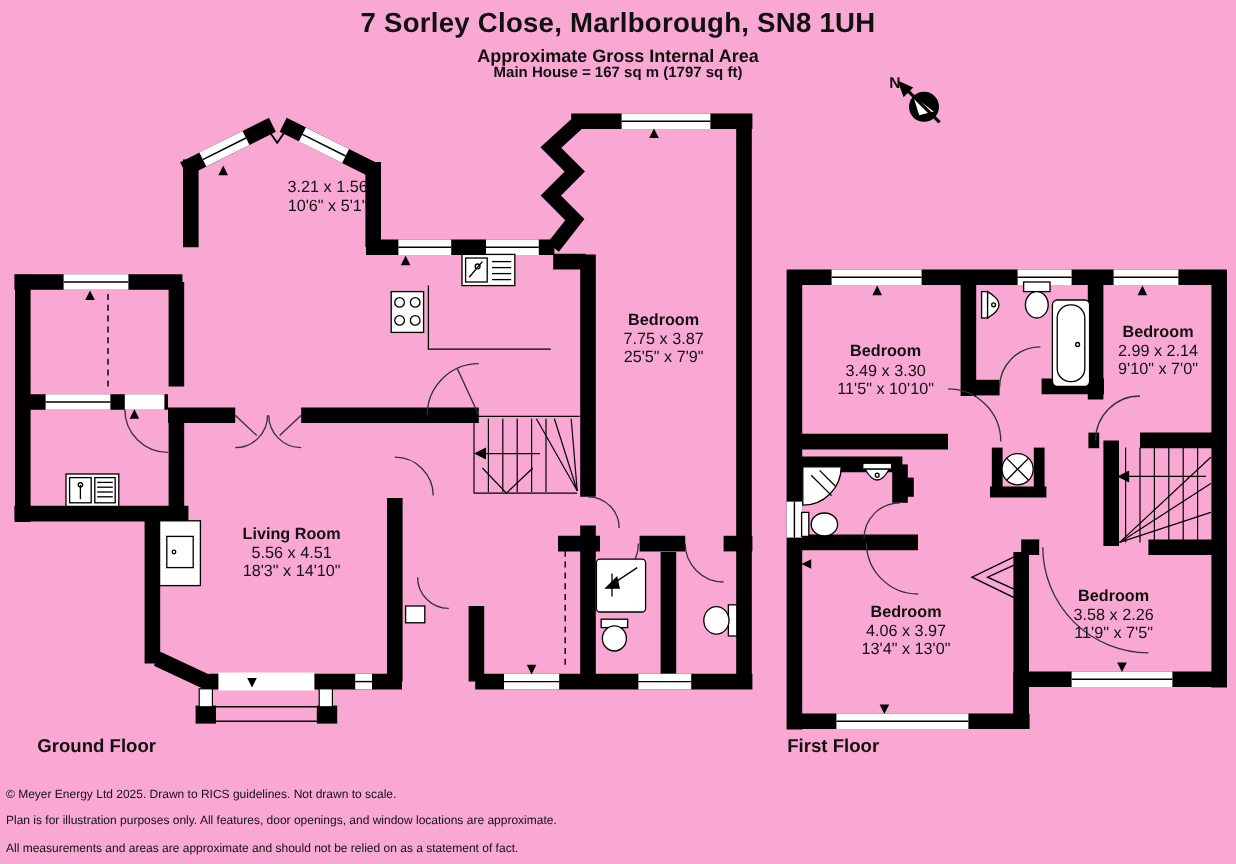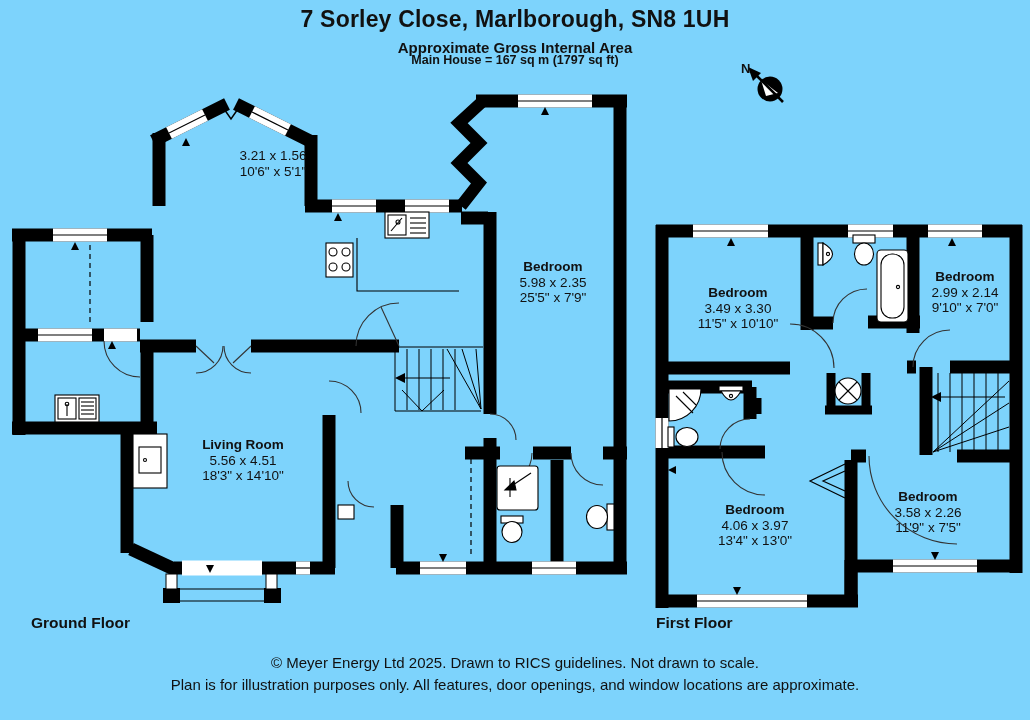--- a/index.html
+++ b/index.html
@@ -1,31 +1,31 @@
 <!DOCTYPE html>
 <html><head>
 <meta charset="utf-8">
 <style>
   html,body { margin:0; padding:0; background:#fff; }
   .canvas {
-    position:relative; width:1030px; height:720px; background:#7dd3fc;
+    position:relative; width:1030px; height:720px; background:#f9a8d4;
     font-family:"Liberation Sans", sans-serif; color:#111; overflow:hidden;
   }
   .plan-svg { position:absolute; left:0; top:0; z-index:1; }
   .hdr { position:absolute; left:0; width:1030px; text-align:center; z-index:3; }
   .title { top:6px; font-size:23px; font-weight:bold; letter-spacing:0.2px; }
   .sub1 { top:39px; font-size:15px; font-weight:bold; }
   .sub2 { top:53px; font-size:12.5px; font-weight:bold; }
   .room-label { position:absolute; transform:translateX(-50%); text-align:center;
     font-size:13.5px; line-height:15.5px; white-space:nowrap; z-index:3; }
   .room-label .rn { font-weight:bold; }
   .floor-label { position:absolute; font-size:15.5px; font-weight:bold; z-index:3; }
   .north-n { position:absolute; font-size:13px; font-weight:bold; z-index:3; }
-  .footer { position:absolute; right:5px; top:652px; width:1020px; text-align:center;
-    font-size:15px; line-height:22.4px; z-index:3; }
+  .footer { position:absolute; right:5px; top:652px; width:1020px; text-align:left;
+    font-size:10px; line-height:22.4px; z-index:3; }
 </style>
 </head>
 <body>
 
 <div class="canvas">
 
   <svg class="plan-svg" width="1030" height="720" viewBox="0 0 1030 720">
 
     <g stroke="#000" stroke-width="13" fill="none" stroke-linecap="butt">
 
@@ -313,21 +313,21 @@
   <div class="hdr sub1">Approximate Gross Internal Area</div>
   <div class="hdr sub2">Main House = 167 sq m (1797 sq ft)</div>
   <div class="north-n" style="left:741px; top:61px;">N</div>
 
   <div class="room-label" style="left:233px; top:148px;margin-left:40px;">
     <span style="display:block">3.21 x 1.56</span>
     <span style="display:block">10'6" x 5'1"</span>
   </div>
   <div class="room-label" style="left:553px; top:259px;">
     <span class="rn" style="display:block">Bedroom</span>
-    <span style="display:block">5.98 x 2.35</span>
+    <span style="display:block">7.75 x 3.87</span>
     <span style="display:block">25'5" x 7'9"</span>
   </div>
   <div class="room-label" style="left:243px; top:437px;">
     <span class="rn" style="display:block">Living Room</span>
     <span style="display:block">5.56 x 4.51</span>
     <span style="display:block">18'3" x 14'10"</span>
   </div>
 
   <div class="room-label" style="left:738px; top:285px;">
     <span class="rn" style="display:block">Bedroom</span>
@@ -349,15 +349,16 @@
     <span style="display:block">3.58 x 2.26</span>
     <span style="display:block">11'9" x 7'5"</span>
   </div>
 
   <div class="floor-label" style="left:31px; top:614px;">Ground Floor</div>
   <div class="floor-label" style="left:656px; top:614px;">First Floor</div>
 
   <div class="footer">
     <div>© Meyer Energy Ltd 2025. Drawn to RICS guidelines.  Not drawn to scale.</div>
     <div>Plan is for illustration purposes only. All features, door openings, and window locations are approximate.</div>
+    <div>All measurements and areas are approximate and should not be relied on as a statement of fact.</div>
   </div>
 
 </div>
 
 </body></html>

